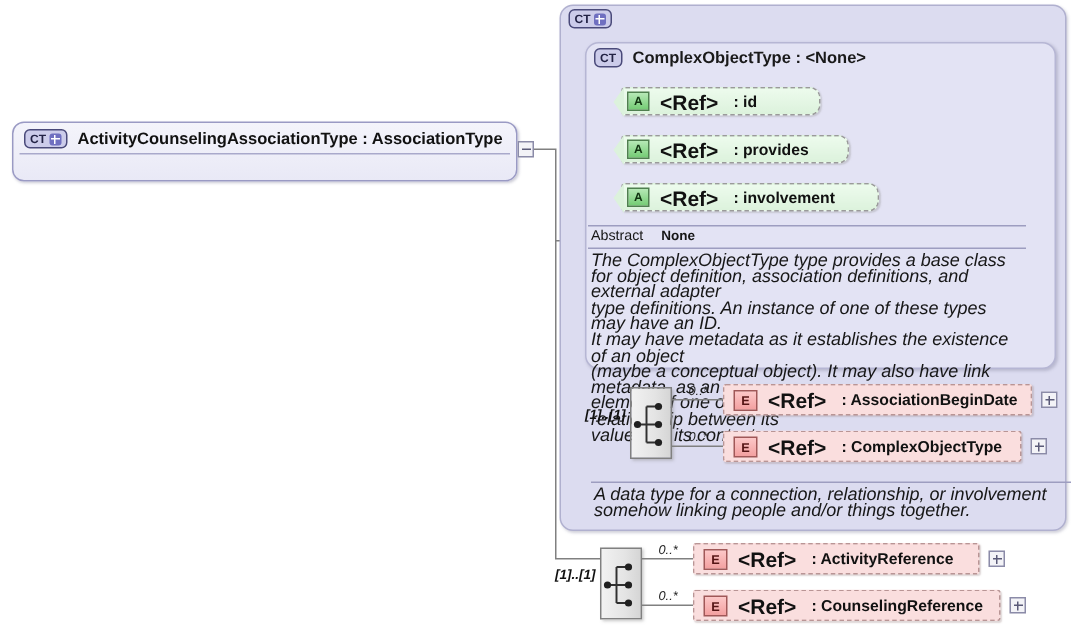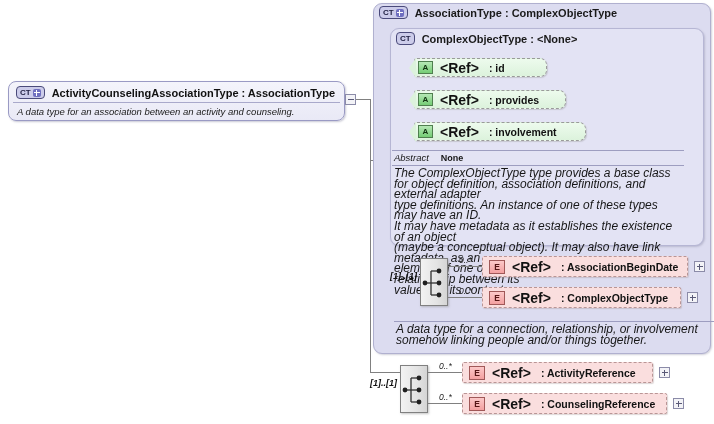--- a/index.html
+++ b/index.html
@@ -188,21 +188,21 @@
     box-sizing: border-box;
   }
   .doc-sep { height: 1px; background: #9d9dc0; width: 100%; }
   .abstract-line {
     display: flex;
     align-items: baseline;
     gap: 12px;
     font-size: 9.5px;
     padding: 1px 0 2px 2px;
   }
-  .abstract-key { font-style: italic; color: #161616; }
+  .abstract-key { color: #161616; }
   .abstract-val { font-weight: bold; color: #161616; font-size: 9px; }
   .doc-text {
     font-size: 12px;
     font-style: italic;
     color: #171717;
     line-height: 10.6px;
     padding: 2px 2px 0 2px;
     white-space: pre-line;
   }
 
@@ -279,32 +279,30 @@
 
   <div class="typebox" style="left:8px; top:81px; width:337px; height:40px;">
     <div class="tb-head">
       <span class="badge-ct">
         <span>CT</span>
         <span class="plus-sq"></span>
       </span>
       <span>ActivityCounselingAssociationType : AssociationType</span>
     </div>
     <div class="tb-sep"></div>
-    <div class="tb-doc">A data type for an association between an activity and counseling.</div>
   </div>
   <div class="ctrl" style="left:345px; top:94px;"></div>
 
   <div class="ct-box" style="left:373px; top:3px; width:338px; height:351px;"></div>
 
   <div class="ct-title" style="left:379px; top:6px;">
     <span class="badge-ct">
       <span>CT</span>
       <span class="plus-sq"></span>
     </span>
-    <span>AssociationType : ComplexObjectType</span>
   </div>
 
   <div class="ct-box inner" style="left:390px; top:28px; width:314px; height:218px;"></div>
 
   <div class="ct-title" style="left:396px; top:32px;">
     <span class="badge-ct">
       <span>CT</span>
     </span>
     <span>ComplexObjectType : &lt;None&gt;</span>
   </div>

